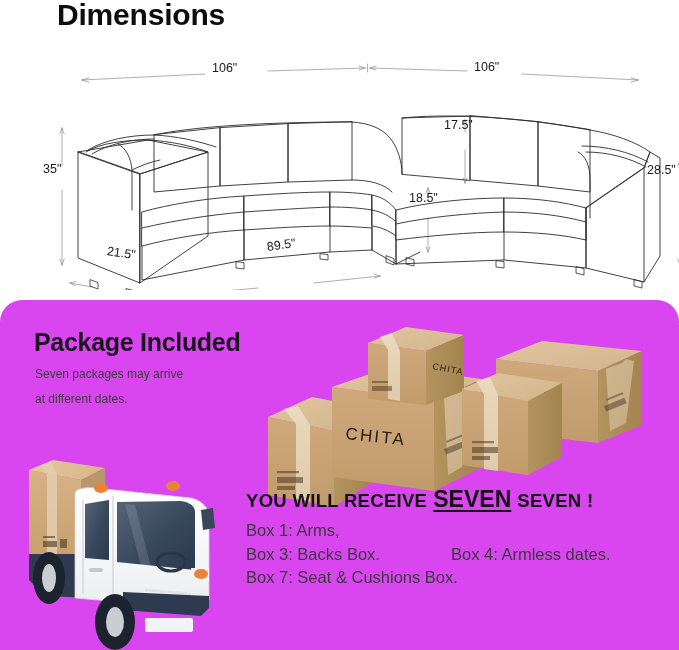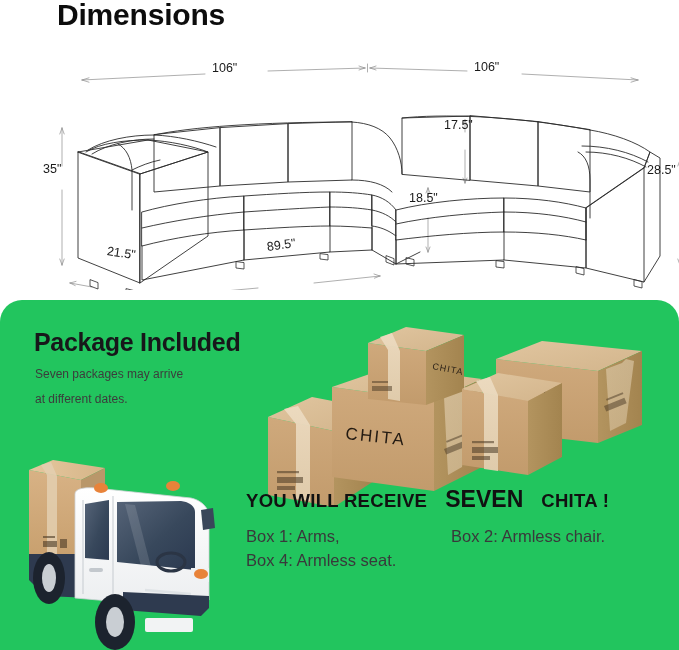--- a/index.html
+++ b/index.html
@@ -28,21 +28,21 @@
     font-size:12.5px; color:#1a1a1a;
     font-family:"Liberation Sans", sans-serif;
     white-space:nowrap;
   }
   .dim-label.rot-a { transform:rotate(-8deg); transform-origin:left center; }
   .dim-label.rot-b { transform:rotate(8deg);  transform-origin:left center; }
 
   
   #package-section {
     position:absolute; left:0; top:300px; width:679px; height:350px;
-    background:#22c55e;
+    background:#d946ef;
     border-radius:22px 22px 0 0;
     overflow:hidden;
   }
 
   #package-title {
     position:absolute; left:34px; top:28px;
     font-size:25px; font-weight:700; color:#17171a;
     letter-spacing:-0.3px;
   }
   #package-subtitle {
@@ -51,27 +51,27 @@
   }
 
   
   #boxes-illustration { position:absolute; left:250px; top:25px; width:420px; height:190px; }
   #truck-illustration { position:absolute; left:5px; top:150px; width:230px; height:200px; }
 
   
   #receive-block { position:absolute; left:246px; top:186px; width:430px; }
   #receive-heading {
     font-size:18.5px; font-weight:600; color:#111; letter-spacing:0.3px;
-    white-space:nowrap; display:flex; align-items:baseline; gap:18px;
+    white-space:nowrap; display:flex; align-items:baseline; gap:6px;
   }
   #receive-heading .strong {
-    font-size:23px; font-weight:700; 
+    font-size:23px; font-weight:700; text-decoration:underline;
     text-underline-offset:3px; letter-spacing:0px;
   }
-  #box-list { position:relative; margin-top:12px; }
+  #box-list { position:relative; margin-top:6px; }
   .box-row { display:flex; }
   .box-cell {
     font-size:16.5px; line-height:23.5px; color:#39393b; font-weight:400;
     white-space:nowrap;
   }
   .box-cell.col1 { width:205px; }
   .box-cell.col2 { width:215px; }
 </style>
 </head>
 <body>
@@ -390,27 +390,30 @@
           <ellipse cx="110" cy="172" rx="20" ry="28" fill="#1c232e"></ellipse>
           <ellipse cx="110" cy="172" rx="9" ry="15" fill="#c9ced3"></ellipse>
         </g>
       </svg>
     </div>
 
     <div id="receive-block">
       <div id="receive-heading">
         <span>YOU WILL RECEIVE</span>
         <span class="strong">SEVEN</span>
-        <span>CHITA !</span>
+        <span>SEVEN !</span>
       </div>
 
       <div id="box-list">
         <div class="box-row">
           <span class="box-cell col1">Box 1: Arms,</span>
-          <span class="box-cell col2">Box 2: Armless chair.</span>
         </div>
         <div class="box-row">
-          <span class="box-cell col2">Box 4: Armless seat.</span>
+          <span class="box-cell col1">Box 3: Backs Box.</span>
+          <span class="box-cell col2">Box 4: Armless dates.</span>
+        </div>
+        <div class="box-row">
+          <span class="box-cell col1">Box 7: Seat &amp; Cushions Box.</span>
         </div>
       </div>
     </div>
   </section>
 </div>
 
 </body></html>

